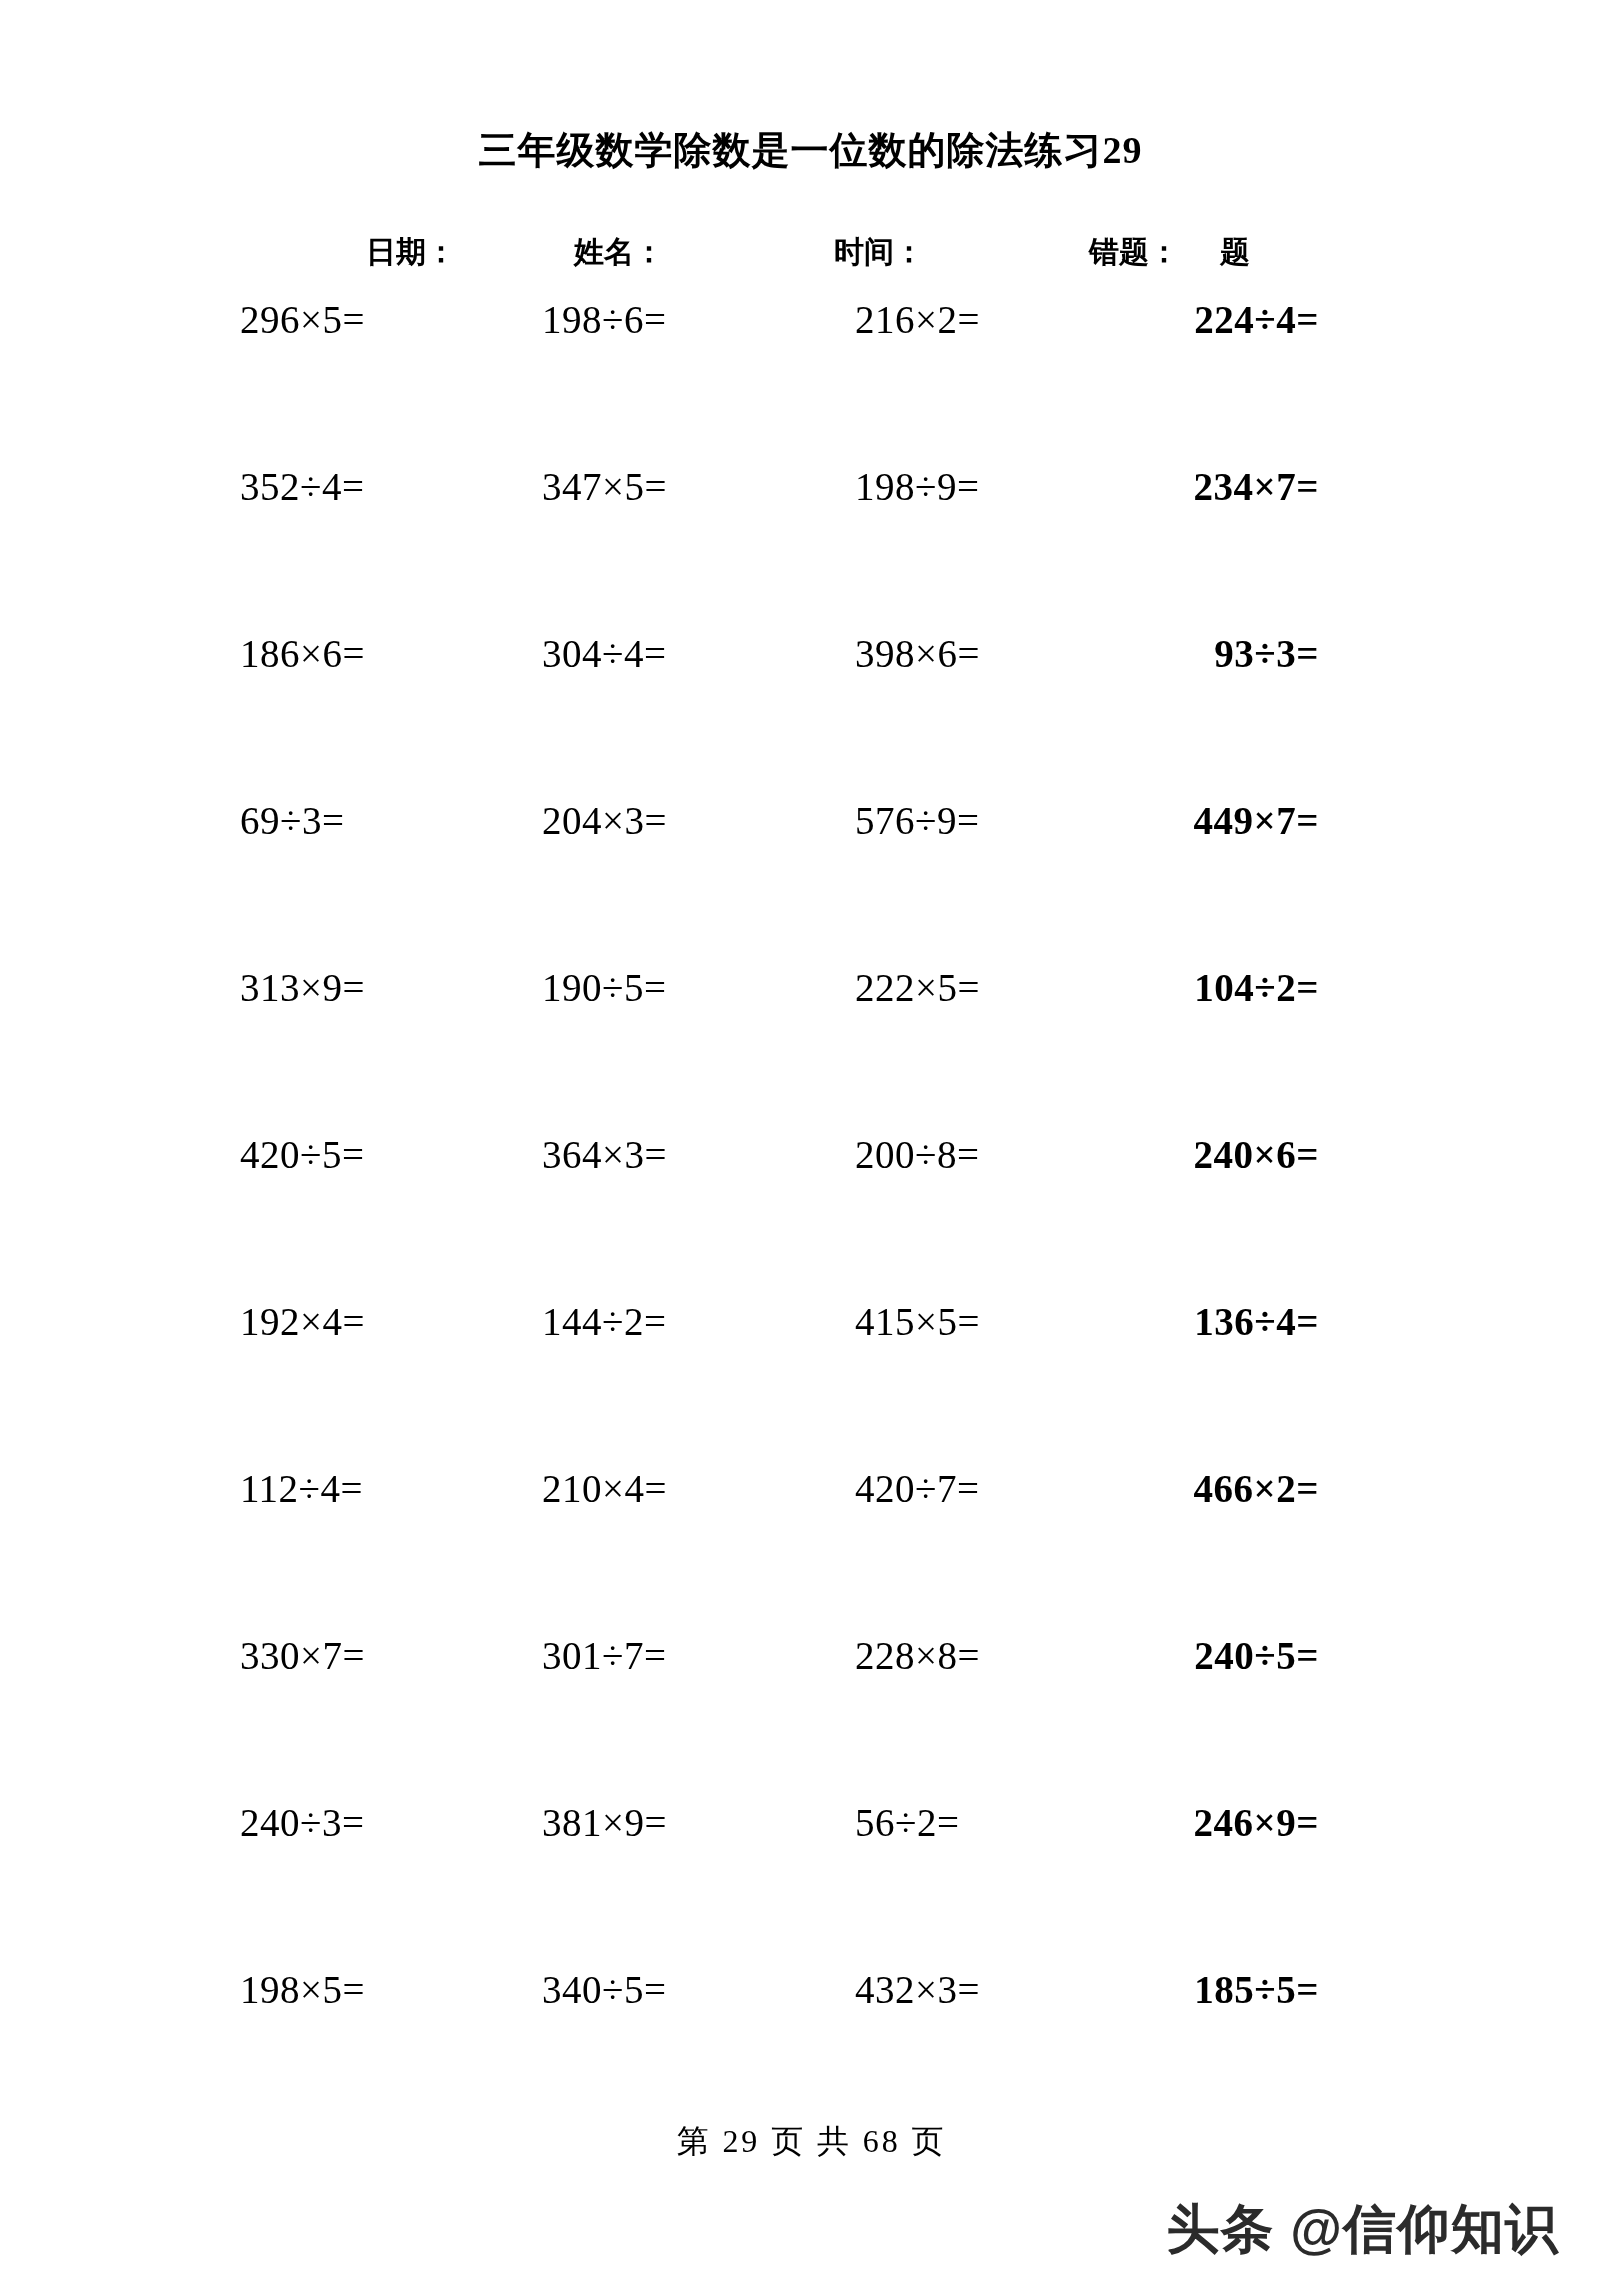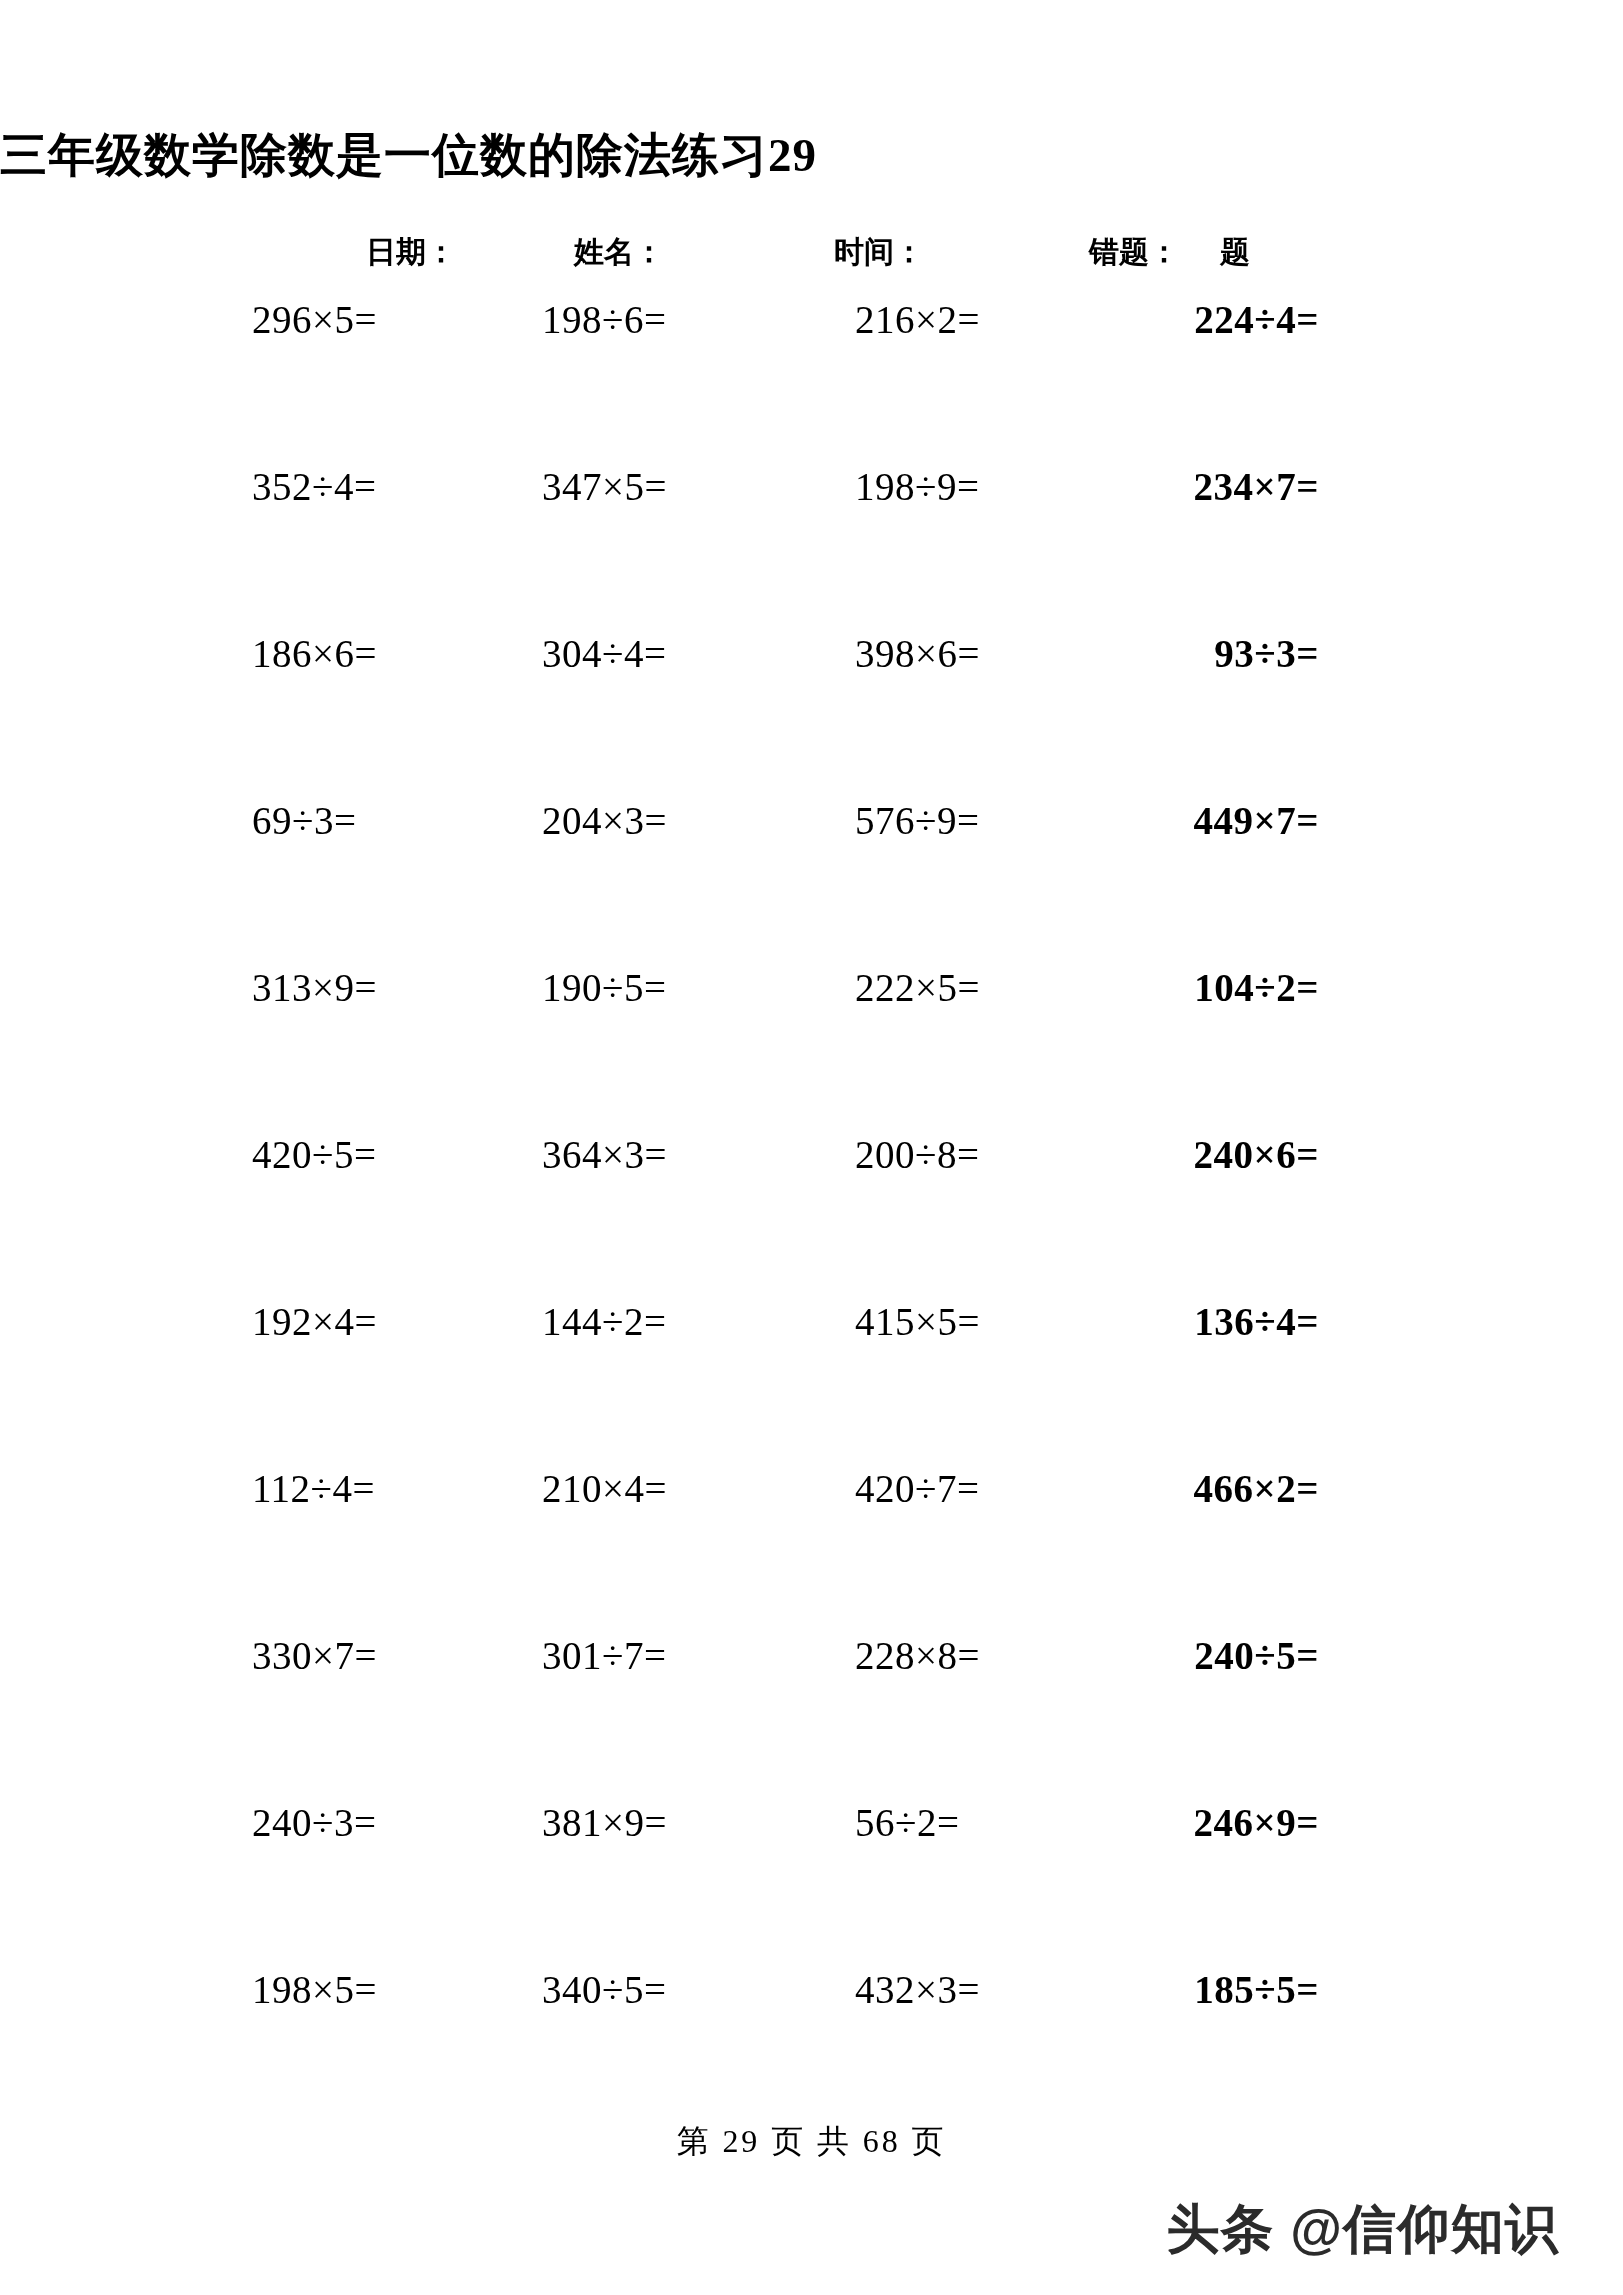--- a/index.html
+++ b/index.html
@@ -24,22 +24,22 @@
     height: 2295px;
     background: #ffffff;
   }
 
   
   .title {
     position: absolute;
     left: 0;
     top: 130px;
     width: 1621px;
-    text-align: left;
-    font-size: 47px;
+    text-align: center;
+    font-size: 38px;
     font-weight: bold;
     letter-spacing: 1px;
     line-height: 1.1;
     white-space: nowrap;
   }
 
   
   .meta-row {
     position: absolute;
     left: 0;
@@ -73,21 +73,21 @@
     height: 167px;
   }
   .cell {
     position: absolute;
     top: 0;
     font-size: 39px;
     line-height: 51px;
     white-space: nowrap;
     letter-spacing: 0.5px;
   }
-  .c0 { left: 240px; margin-left: 12px; }
+  .c0 { left: 240px; }
   .c1 { left: 542px; }
   .c2 { left: 847px; margin-left: 8px; }
   .c3 { right: 304px; text-align: left; font-weight: bold; }
 
   
   .footer {
     position: absolute;
     left: 0;
     top: 2080px;
     width: 1623px;

